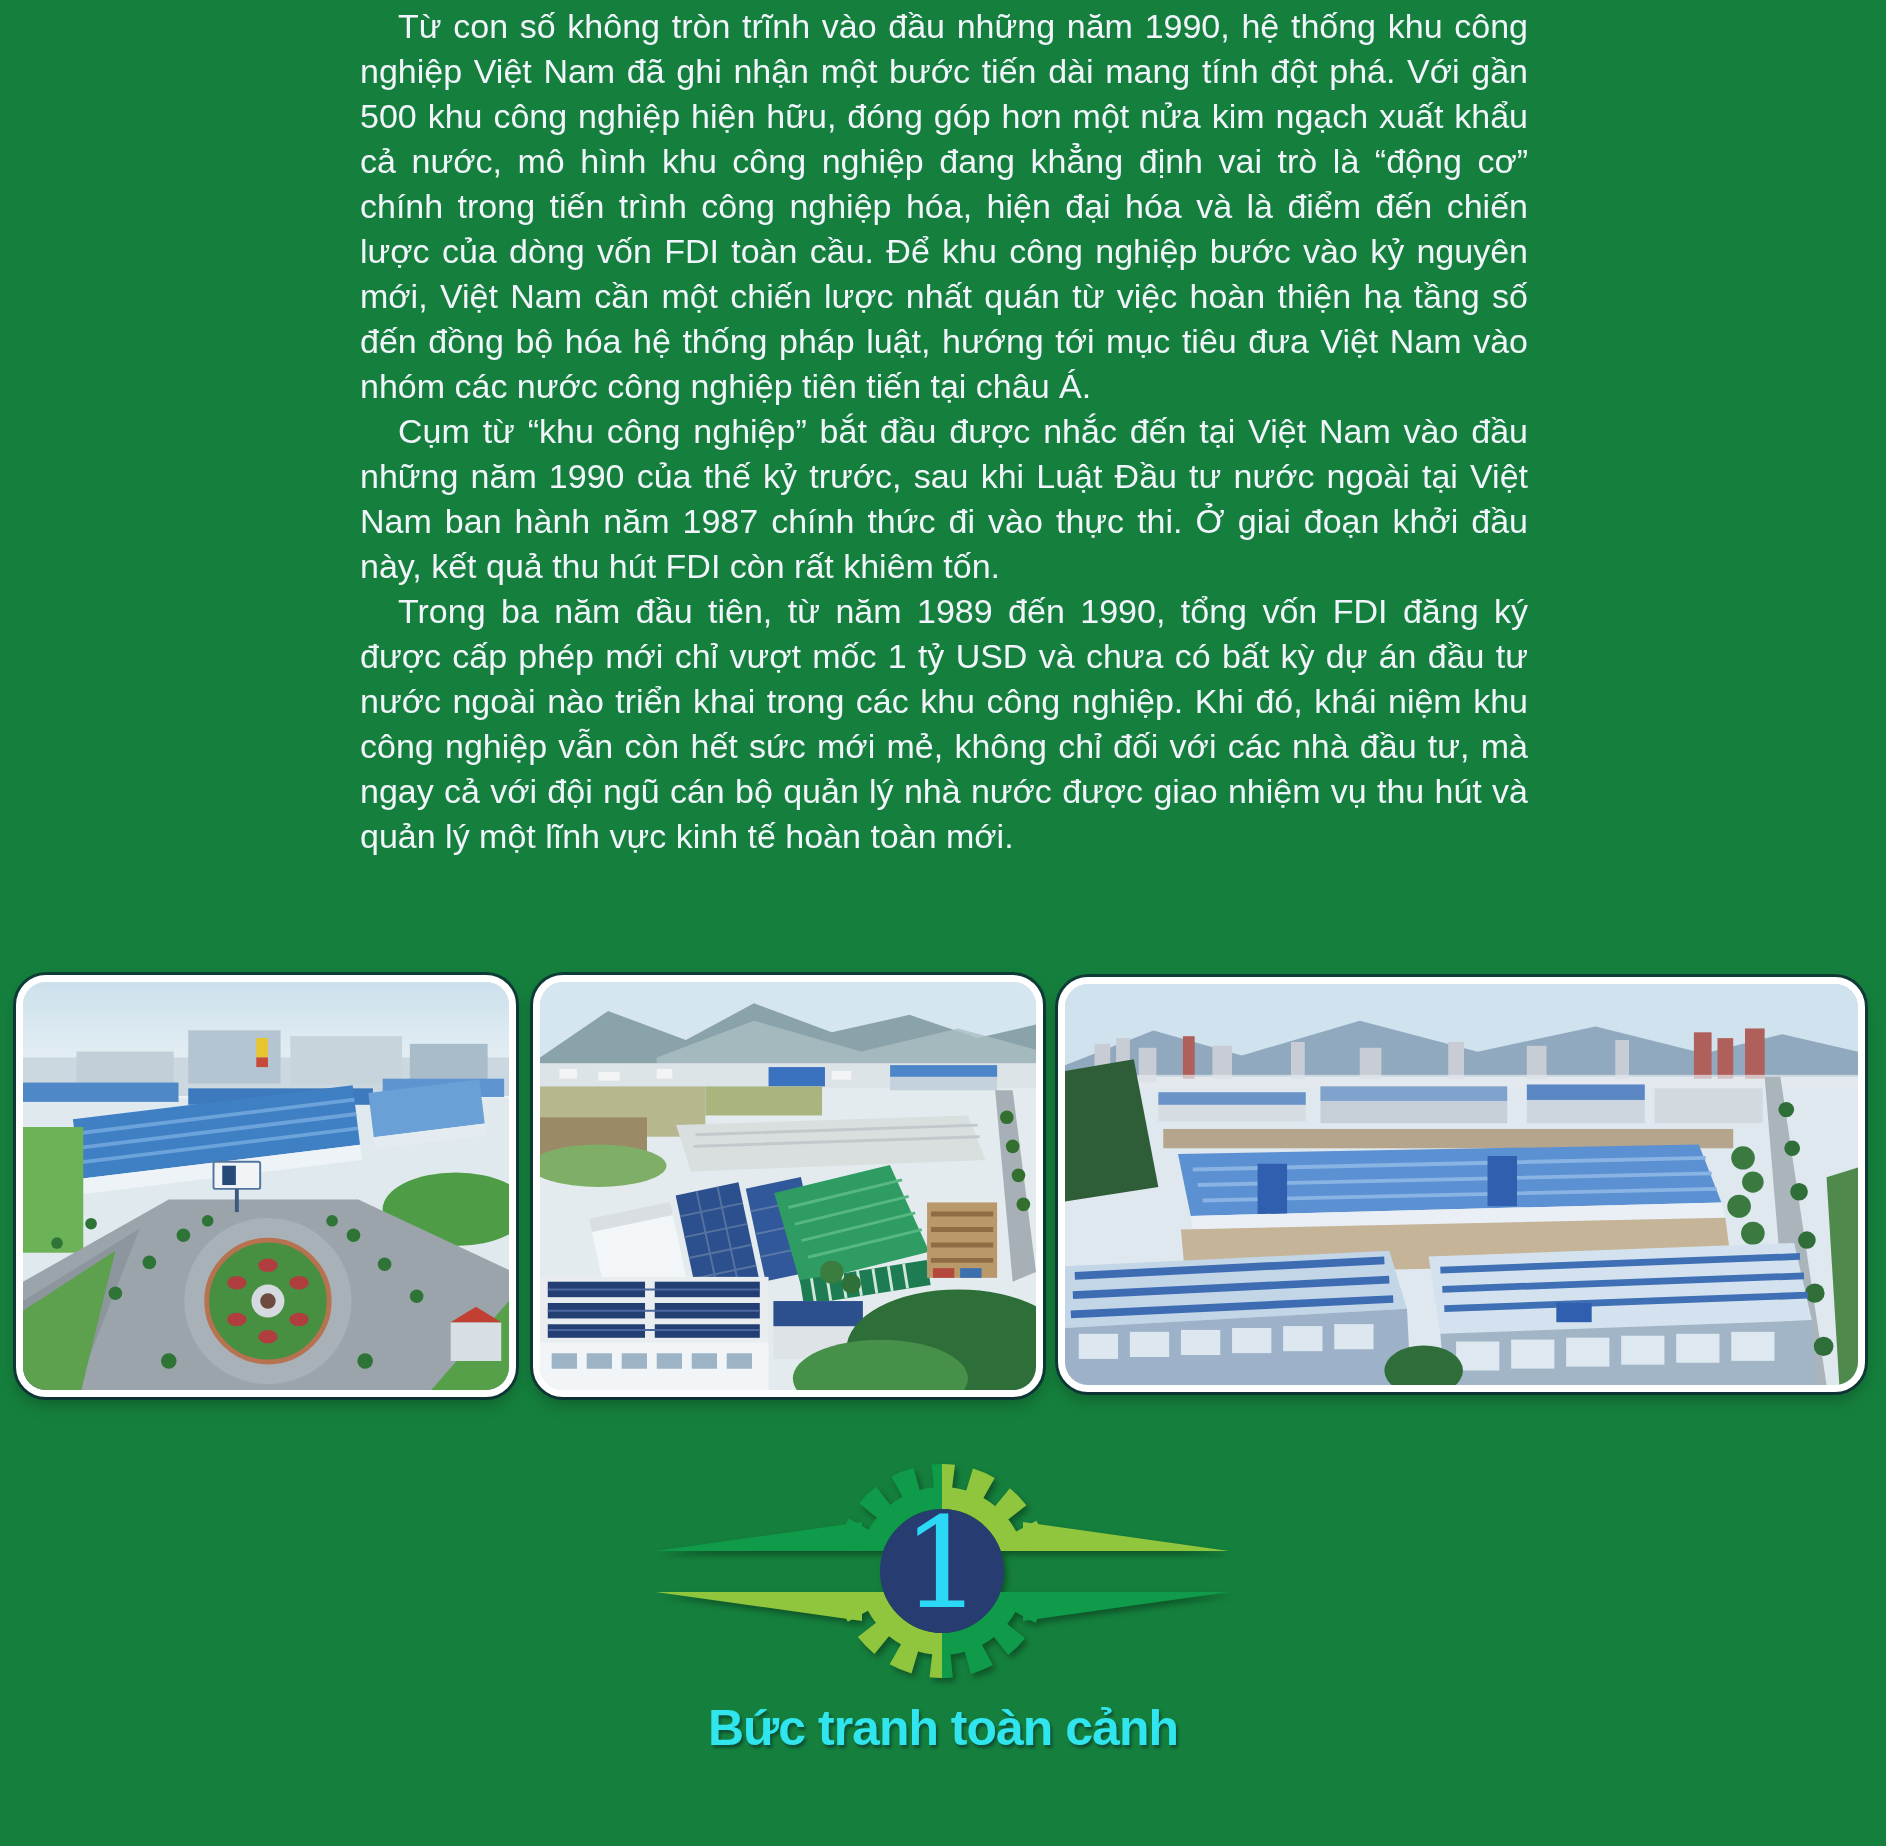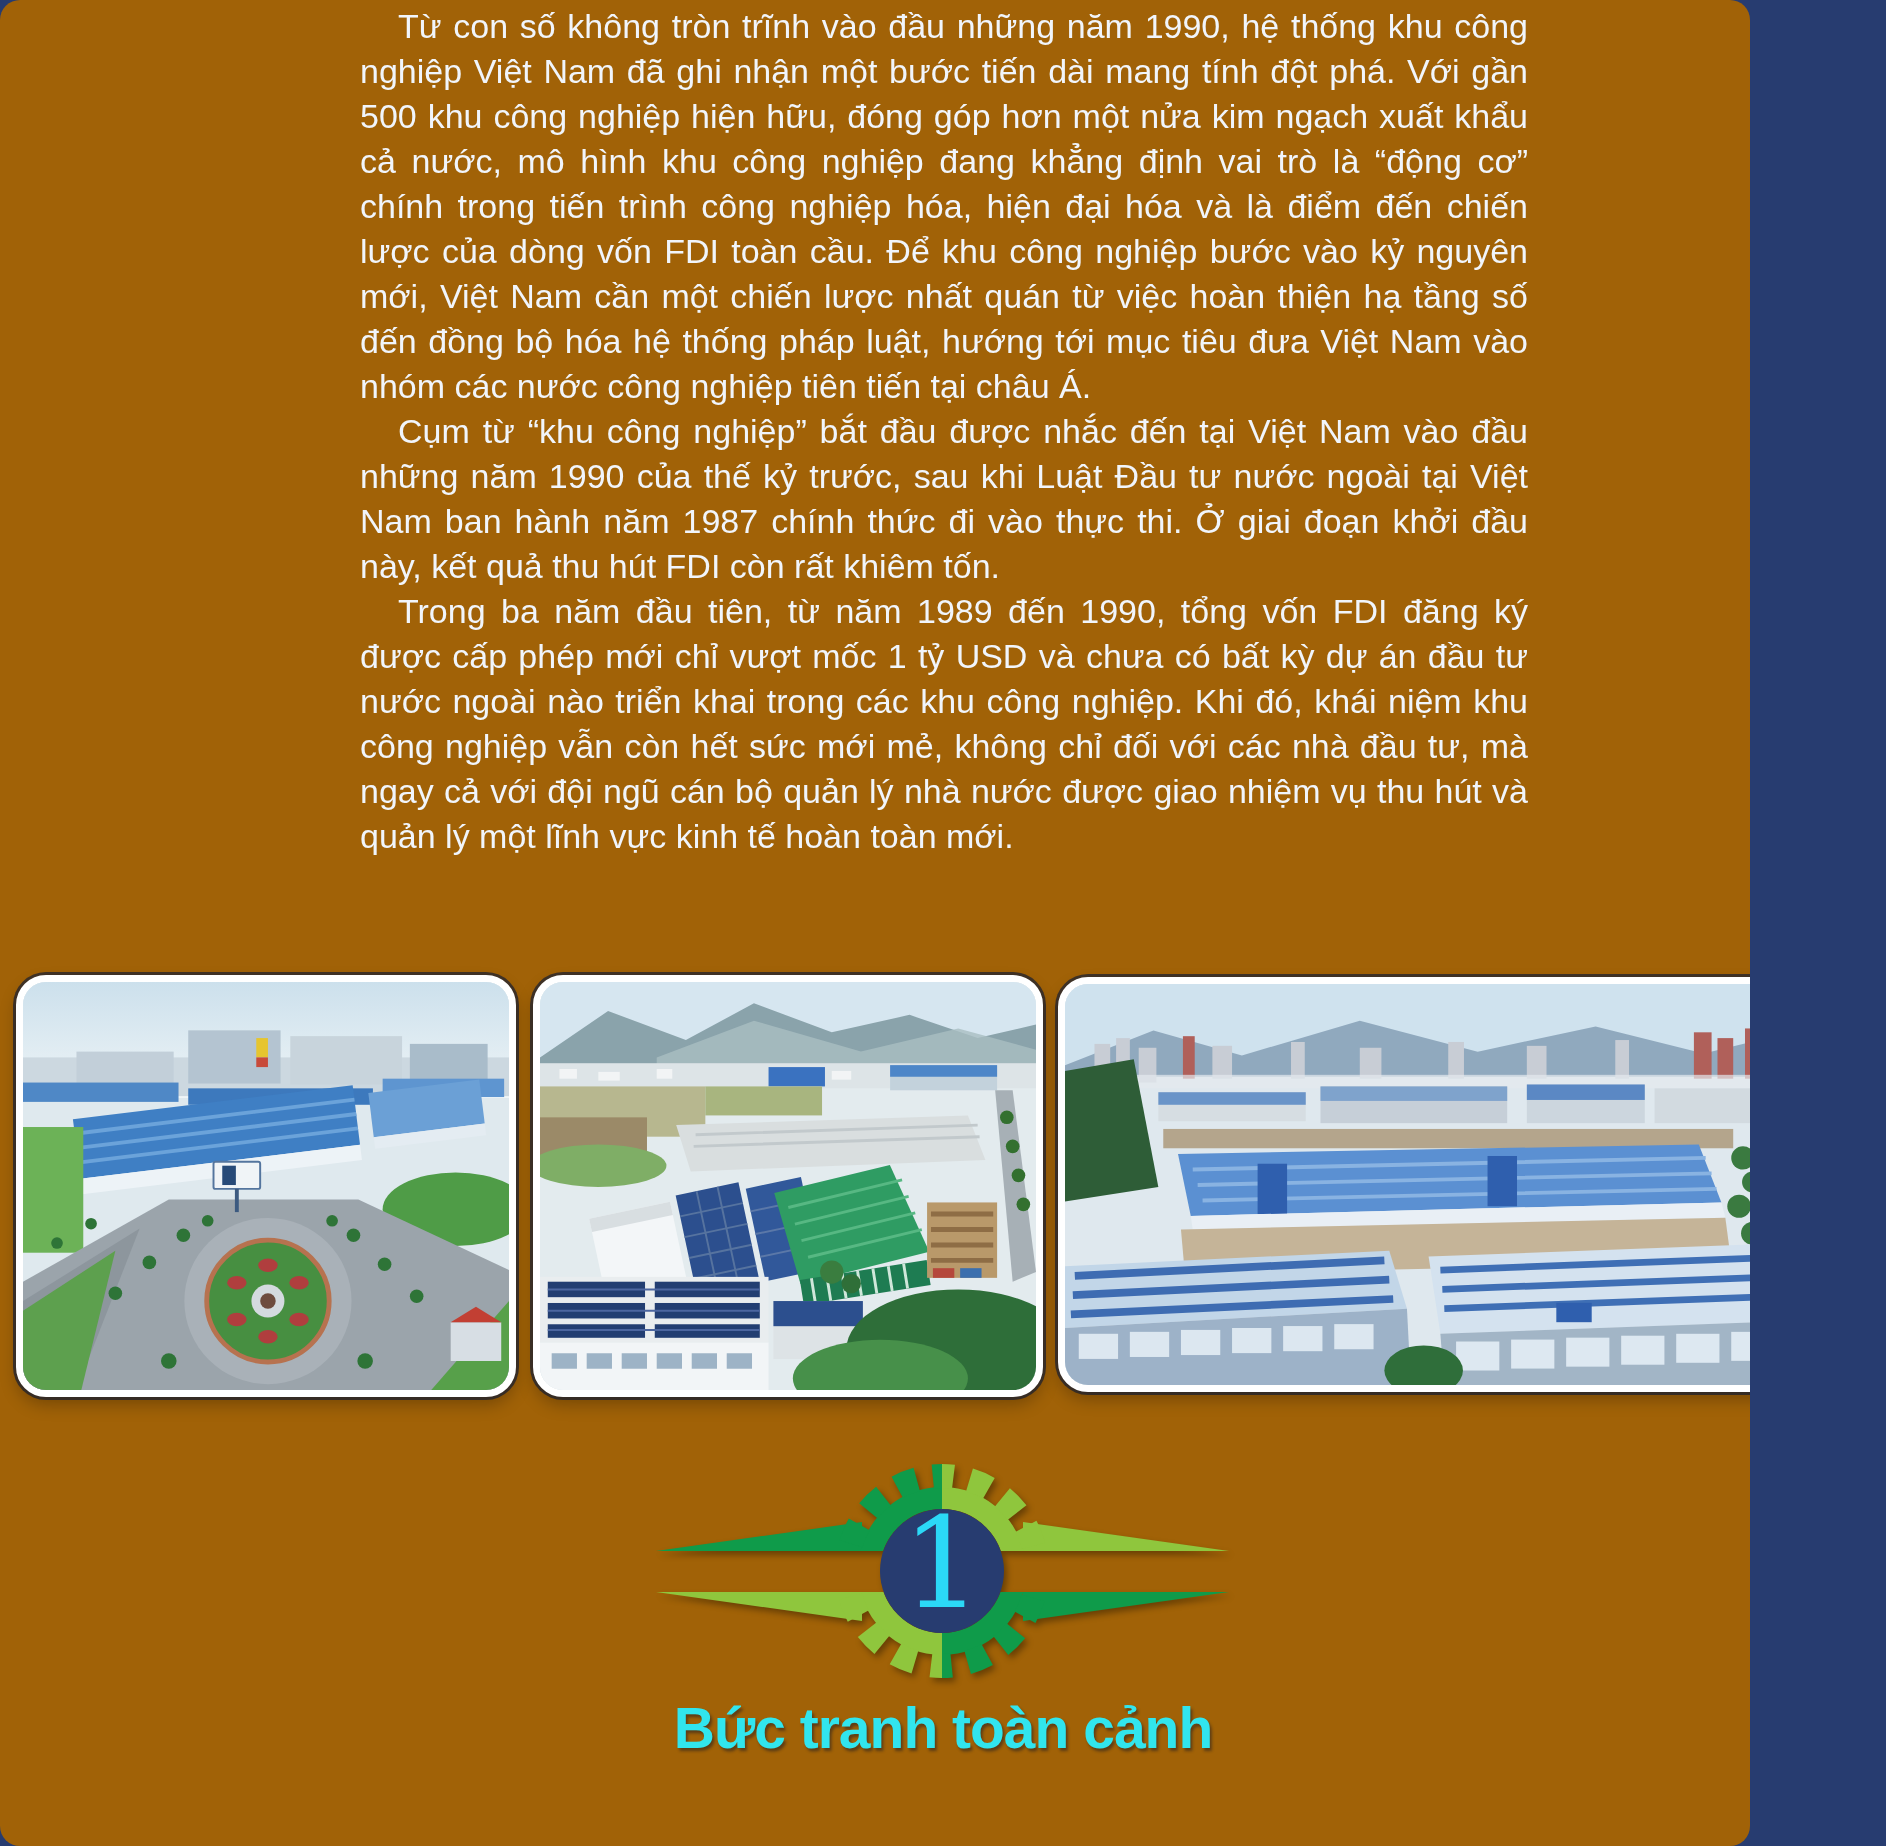--- a/index.html
+++ b/index.html
@@ -1,17 +1,17 @@
 <!DOCTYPE html>
 <html lang="vi"><head>
 <meta charset="utf-8">
 <style>
   html,body{margin:0;padding:0;background:#273C70;}
-  .page{position:relative;width:1750px;height:1846px;background:#a16207;overflow:hidden;
-        font-family:"Liberation Sans",sans-serif;border-radius:20px;}
+  .page{position:relative;width:1886px;height:1846px;background:#15803d;overflow:hidden;
+        font-family:"Liberation Sans",sans-serif;}
 
   
   .article{position:absolute;left:360px;top:4px;width:1168px;color:#F1F5FB;
            font-size:34px;line-height:45px;text-align:justify;}
   .article p{margin:0;text-indent:38px;}
   .article p + p{}
 
   
   .photo{position:absolute;box-sizing:border-box;border:7px solid #ffffff;border-radius:30px;
          overflow:hidden;background:#dfe9ee;
@@ -24,21 +24,21 @@
   
   .chapter{position:absolute;left:650px;top:1455px;width:585px;height:232px;}
   .chapter svg{display:block;width:100%;height:100%;
                filter:drop-shadow(3px 4px 3px rgba(0,0,0,.35));}
   .chapter text{font-family:"DejaVu Serif",serif;}
 
   
   .heading{position:absolute;left:0;top:1692px;width:1886px;text-align:center;
            color:#31E5EE;font-weight:700;letter-spacing:-1px;
            text-shadow:2px 3px 3px rgba(8,16,40,.45);}
-  .heading .l1{display:block;font-size:57px;line-height:72px;}
+  .heading .l1{display:block;font-size:50px;line-height:72px;}
   .heading .l2{display:block;font-size:61px;line-height:74px;}
 </style>
 </head>
 <body>
 
 <div class="page">
 
   <main class="article">
     <p>Từ con số không tròn trĩnh vào đầu những năm 1990, hệ thống khu công nghiệp Việt Nam đã ghi nhận một bước tiến dài mang tính đột phá. Với gần 500 khu công nghiệp hiện hữu, đóng góp hơn một nửa kim ngạch xuất khẩu cả nước, mô hình khu công nghiệp đang khẳng định vai trò là “động cơ” chính trong tiến trình công nghiệp hóa, hiện đại hóa và là điểm đến chiến lược của dòng vốn FDI toàn cầu. Để khu công nghiệp bước vào kỷ nguyên mới, Việt Nam cần một chiến lược nhất quán từ việc hoàn thiện hạ tầng số đến đồng bộ hóa hệ thống pháp luật, hướng tới mục tiêu đưa Việt Nam vào nhóm các nước công nghiệp tiên tiến tại châu Á.</p>
     <p>Cụm từ “khu công nghiệp” bắt đầu được nhắc đến tại Việt Nam vào đầu những năm 1990 của thế kỷ trước, sau khi Luật Đầu tư nước ngoài tại Việt Nam ban hành năm 1987 chính thức đi vào thực thi. Ở giai đoạn khởi đầu này, kết quả thu hút FDI còn rất khiêm tốn.</p>

